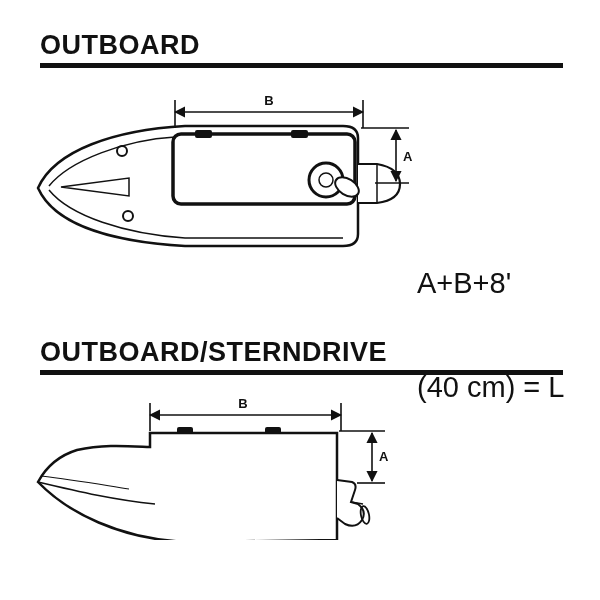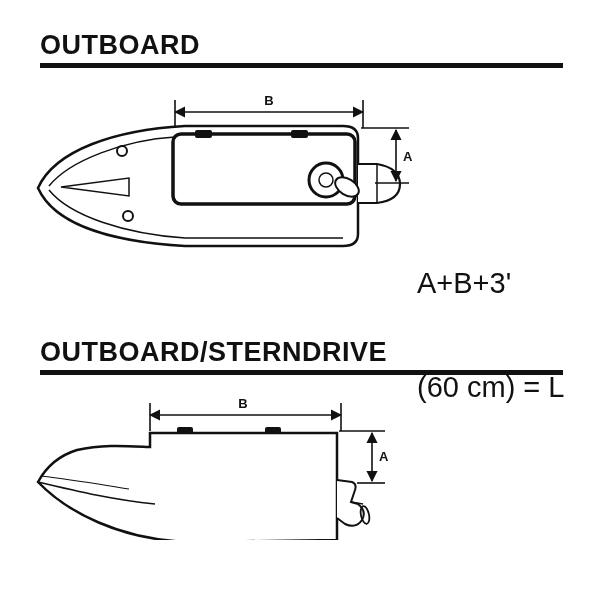--- a/index.html
+++ b/index.html
@@ -59,22 +59,22 @@
 
       <g>
         <line class="s" stroke-width="1.6" x1="336" y1="40" x2="384" y2="40"></line>
         <line class="s" stroke-width="1.6" x1="350" y1="95" x2="384" y2="95"></line>
         <line class="s" stroke-width="1.6" x1="371" y1="42" x2="371" y2="93" marker-start="url(#arr1)" marker-end="url(#arr1)"></line>
         <text class="dim" x="378" y="73" text-anchor="start">A</text>
       </g>
     </svg>
 
     <div class="formula" style="left:417px; top:196px">
-      <div>A+B+3'</div>
-      <div>(60 cm) = L</div>
+      <div>A+B+8'</div>
+      <div>(40 cm) = L</div>
     </div>
   </div>
 
   <div>
     <h1 class="title" style="top:337px">OUTBOARD/STERNDRIVE</h1>
     <div class="rule" style="top:370px"></div>
 
     <svg style="left:25px; top:388px" width="400" height="180" viewBox="0 0 400 180">
       <defs>
         <marker id="arr2" viewBox="0 0 10 10" refX="9" refY="5" markerWidth="7" markerHeight="7" orient="auto-start-reverse">

